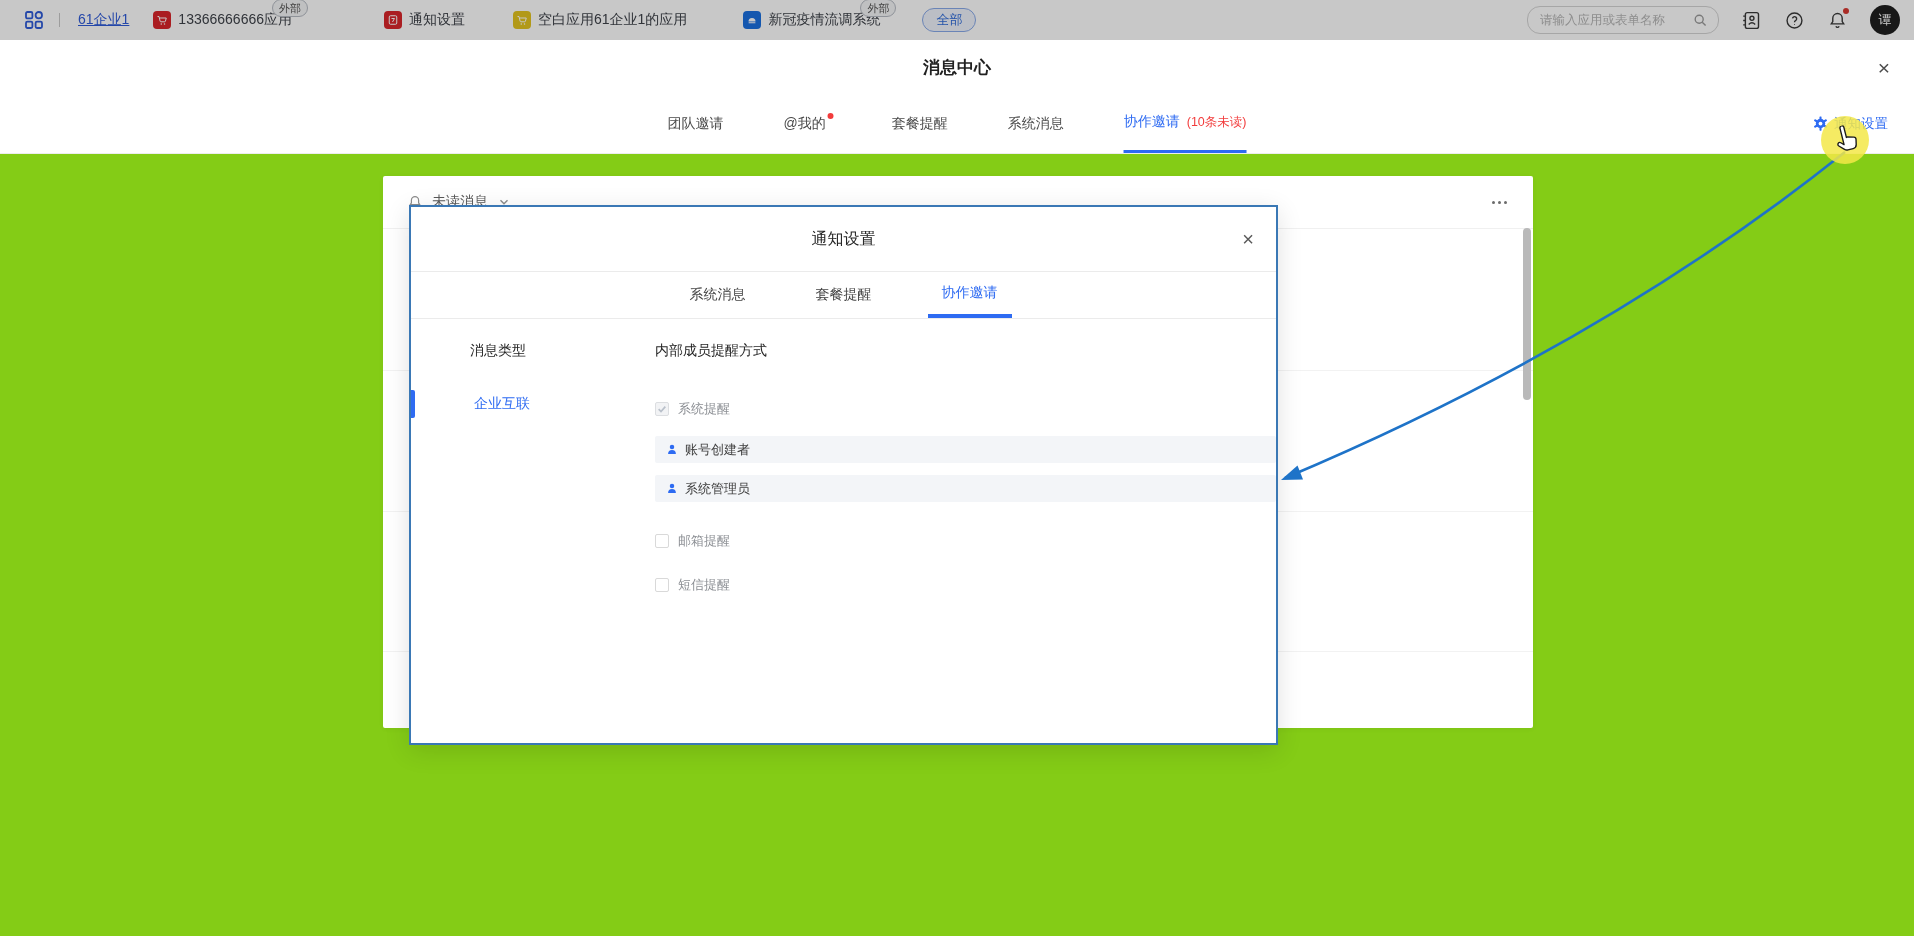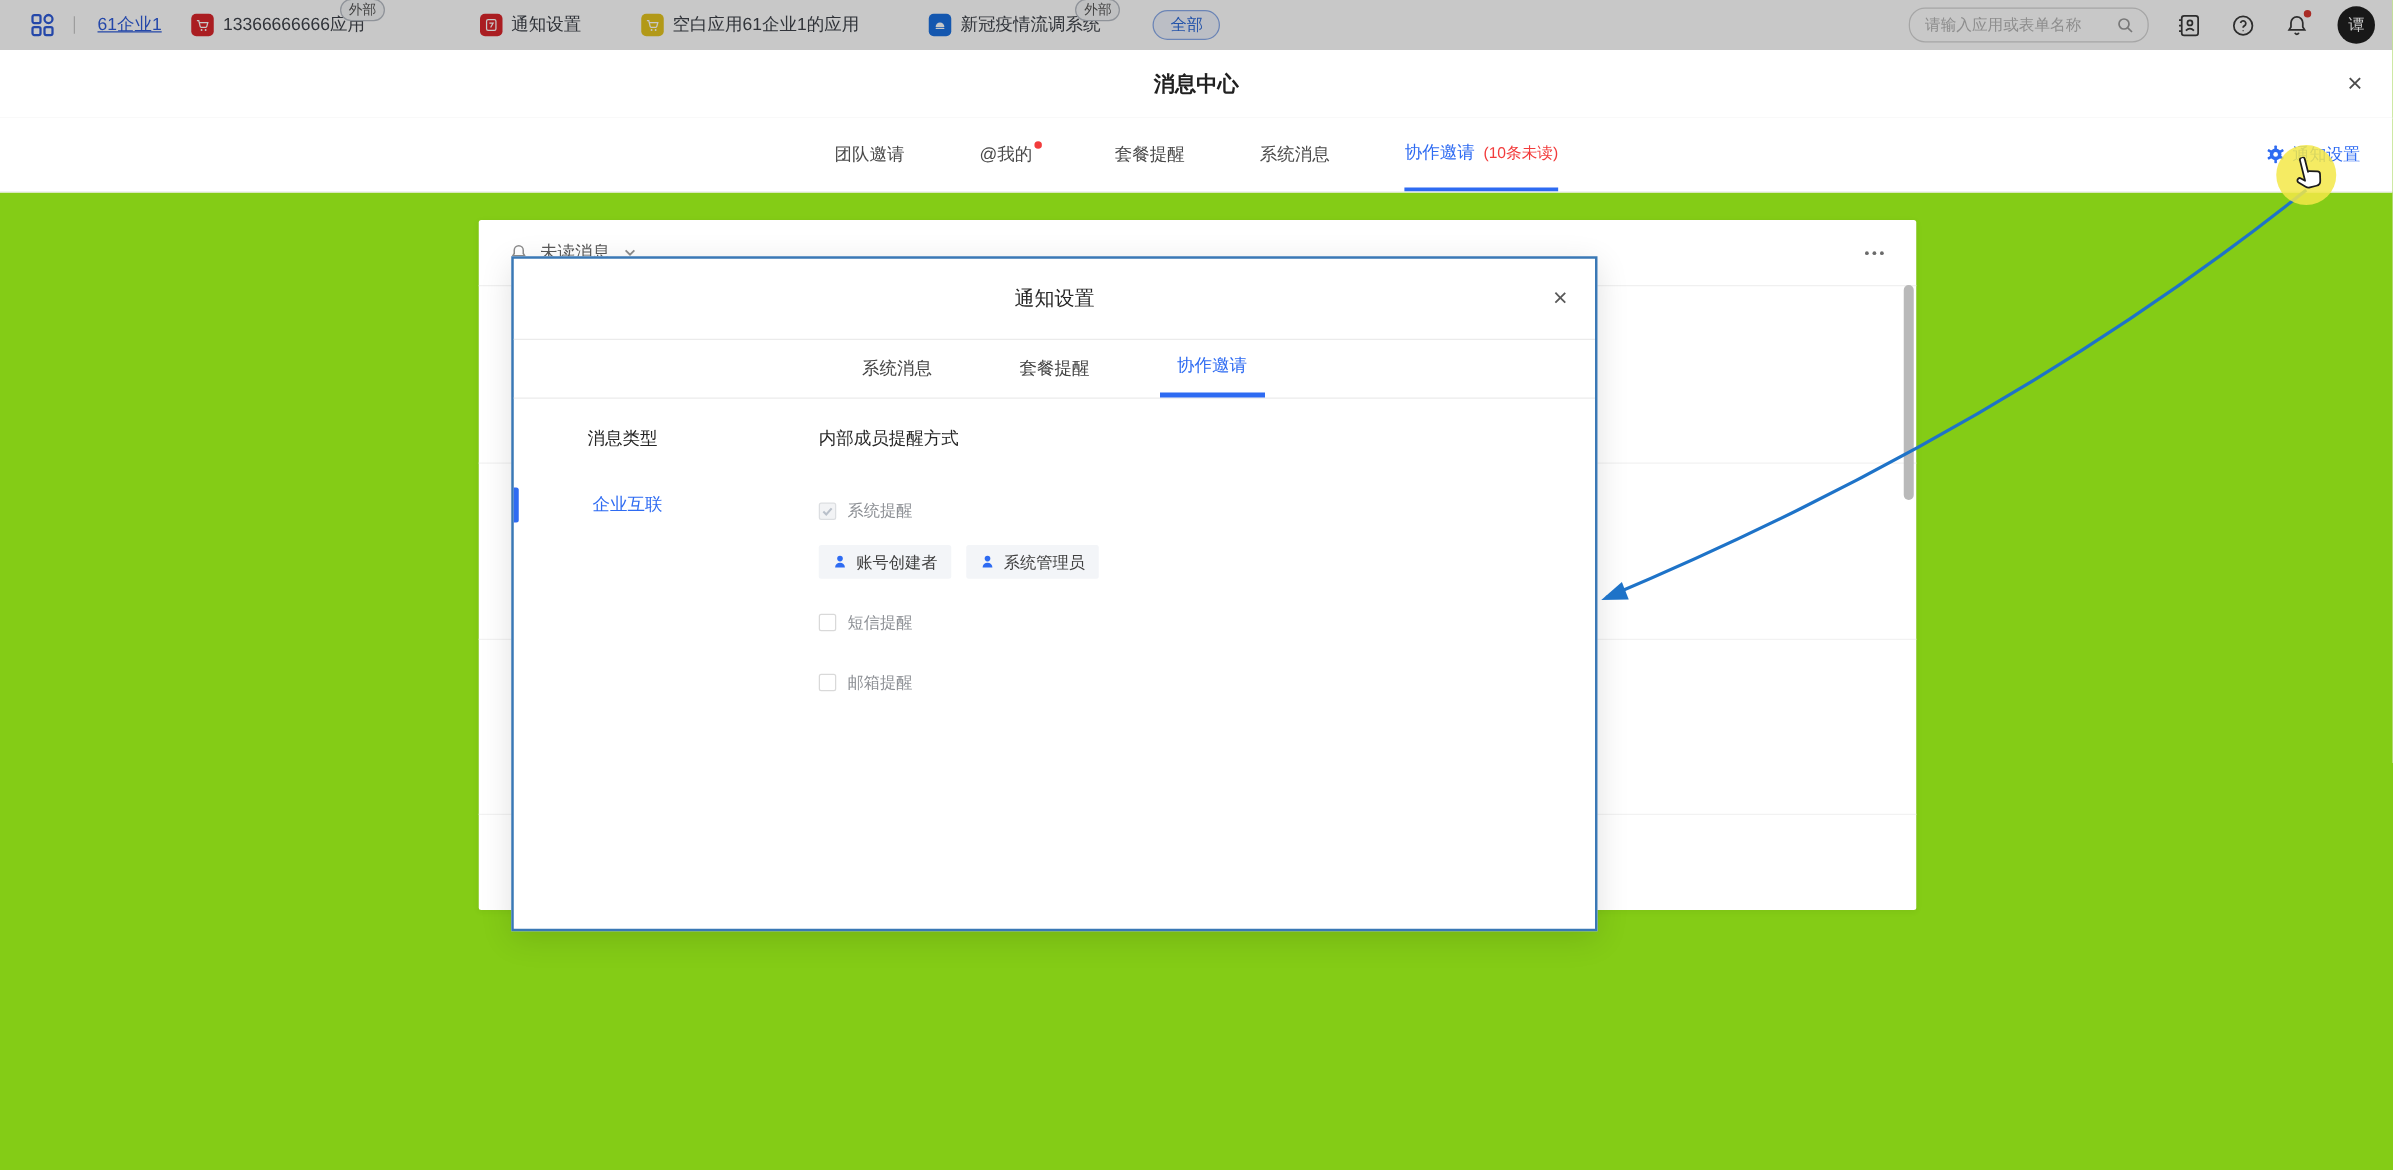--- a/index.html
+++ b/index.html
@@ -75,21 +75,21 @@
     padding-left:63px;font-size:14px;color:#2e6bf2;cursor:pointer;}
   .active-bar{position:absolute;left:0;top:2px;bottom:2px;width:4px;background:#2e6bf2;border-radius:0 2px 2px 0;}
   .mb-right{flex:1;padding-top:23px;}
   .mb-right-title{font-size:14px;color:#262626;}
   .cb-row{display:flex;align-items:center;gap:9px;}
   .cb-row.r1{margin-top:40px;} .cb-row.r2{margin-top:30px;} .cb-row.r3{margin-top:26px;}
   .checkbox{width:14px;height:14px;border:1px solid #d9d9d9;border-radius:2px;background:#fff;
     display:flex;align-items:center;justify-content:center;cursor:pointer;box-sizing:border-box;}
   .checkbox.checked.disabled{background:#f2f3f5;border-color:#dcdee1;cursor:not-allowed;}
   .cb-label{font-size:13px;color:#8c8f94;}
-  .tags{display:flex;gap:12px;margin-top:18px;}
+  .tags{display:flex;gap:12px;margin-top:18px;flex-direction:column;}
   .tag{display:flex;align-items:center;gap:7px;background:#f3f5f8;border-radius:2px;padding:0 11px;height:27px;
     font-size:13px;color:#404040;}
   
   .annot-svg{position:absolute;inset:0;width:1914px;height:936px;pointer-events:none;z-index:40;}
   .highlight-circle{position:absolute;left:1821px;top:116px;width:48px;height:48px;border-radius:50%;
     background:rgba(243,232,72,0.85);z-index:45;pointer-events:none;}
   .cursor-hand{position:absolute;left:1833px;top:125px;z-index:46;pointer-events:none;}
 </style>
 </head>
 <body>
@@ -313,28 +313,28 @@
           <span style="display:flex;">
             <svg width="12" height="13" viewBox="0 0 16 17">
               <circle cx="8" cy="5" r="3" fill="#2e6bf2"></circle>
               <path d="M2.8 14.5a5.2 5.2 0 0 1 10.4 0z" fill="#2e6bf2"></path>
             </svg>
           </span>
           <span>系统管理员</span>
         </span>
       </div>
 
+      <div class="cb-row r2">
+        <span class="checkbox"></span>
+        <span class="cb-label">邮箱提醒</span>
+      </div>
+
       <div class="cb-row r3">
         <span class="checkbox"></span>
         <span class="cb-label">短信提醒</span>
-      </div>
-
-      <div class="cb-row r2">
-        <span class="checkbox"></span>
-        <span class="cb-label">邮箱提醒</span>
       </div>
     </div>
   </div>
 </div>
 
 <svg class="annot-svg">
   <path d="M1845,152 Q1606,343 1285,478" fill="none" stroke="#1e73c8" stroke-width="2.6"></path>
   <polygon points="1281,480 1297.5,465.5 1303,479.5" fill="#1e73c8"></polygon>
 </svg>
 <div class="highlight-circle"></div>

